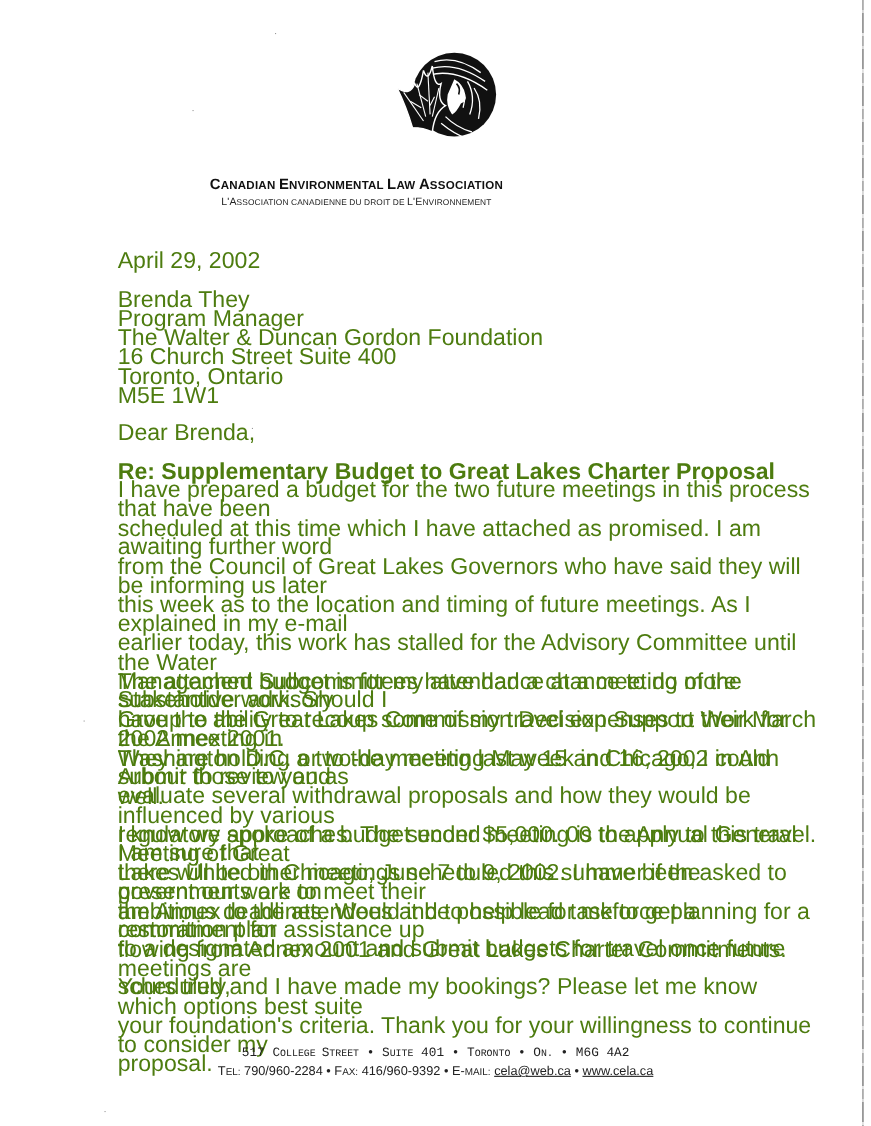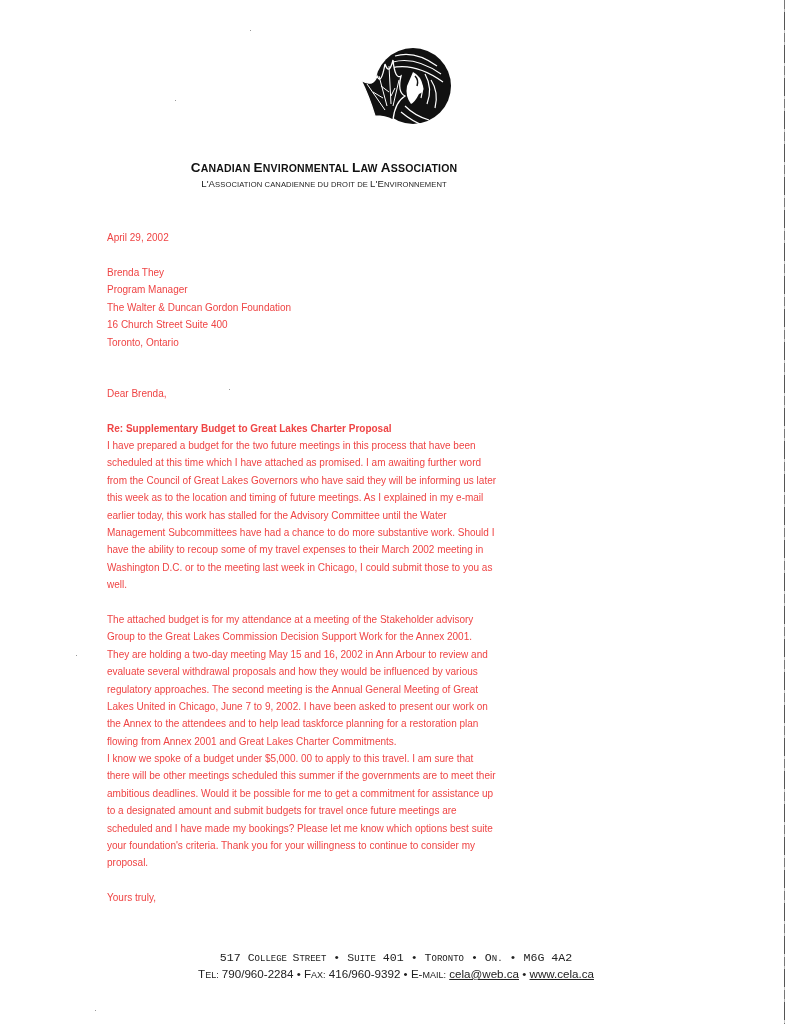--- a/index.html
+++ b/index.html
@@ -7,21 +7,21 @@
     width:792px; height:1024px; background:#ffffff; position:relative; overflow:hidden;
     font-family:"Liberation Sans", sans-serif; color:#1a1a1a;
   }
   .logo { position:absolute; left:355px; top:46px; width:102px; height:86px; }
   .org { position:absolute; left:0; width:648px; text-align:center; }
   .org-name { top:160px; font-size:13.5px; font-weight:bold; letter-spacing:0.2px; color:#111; }
   .org-name .sc { font-size:10.5px; }
   .org-fr { top:178px; font-size:9.6px; color:#222; letter-spacing:0.1px; }
   .org-fr .sc { font-size:7.6px; }
   .body-text {
-    position:absolute; left:107px; width:640px; font-size:10px; line-height:17.4px; color:#ef4444;
+    position:absolute; left:107px; width:640px; font-size:21px; line-height:17.4px; color:#4d7c0f;
   }
   .body-text p { margin:0; white-space:pre-line; }
   .date { top:229px; }
   .addr { top:264px; }
   .salut { top:385px; }
   .subject { top:420px; font-weight:bold; }
   .para1 { top:437px; }
   .para2 { top:611px; }
   .para3 { top:750px; }
   .closing { top:889px; }
@@ -75,20 +75,21 @@
 <div class="body-text date">
   <p>April 29, 2002</p>
 </div>
 
 <div class="body-text addr">
   <p>Brenda They</p>
   <p>Program Manager</p>
   <p>The Walter &amp; Duncan Gordon Foundation</p>
   <p>16 Church Street Suite 400</p>
   <p>Toronto, Ontario</p>
+  <p>M5E 1W1</p>
 </div>
 
 <div class="body-text salut">
   <p>Dear Brenda,</p>
 </div>
 
 <div class="body-text subject">
   <p>Re: Supplementary Budget to Great Lakes Charter Proposal</p>
 </div>
 

